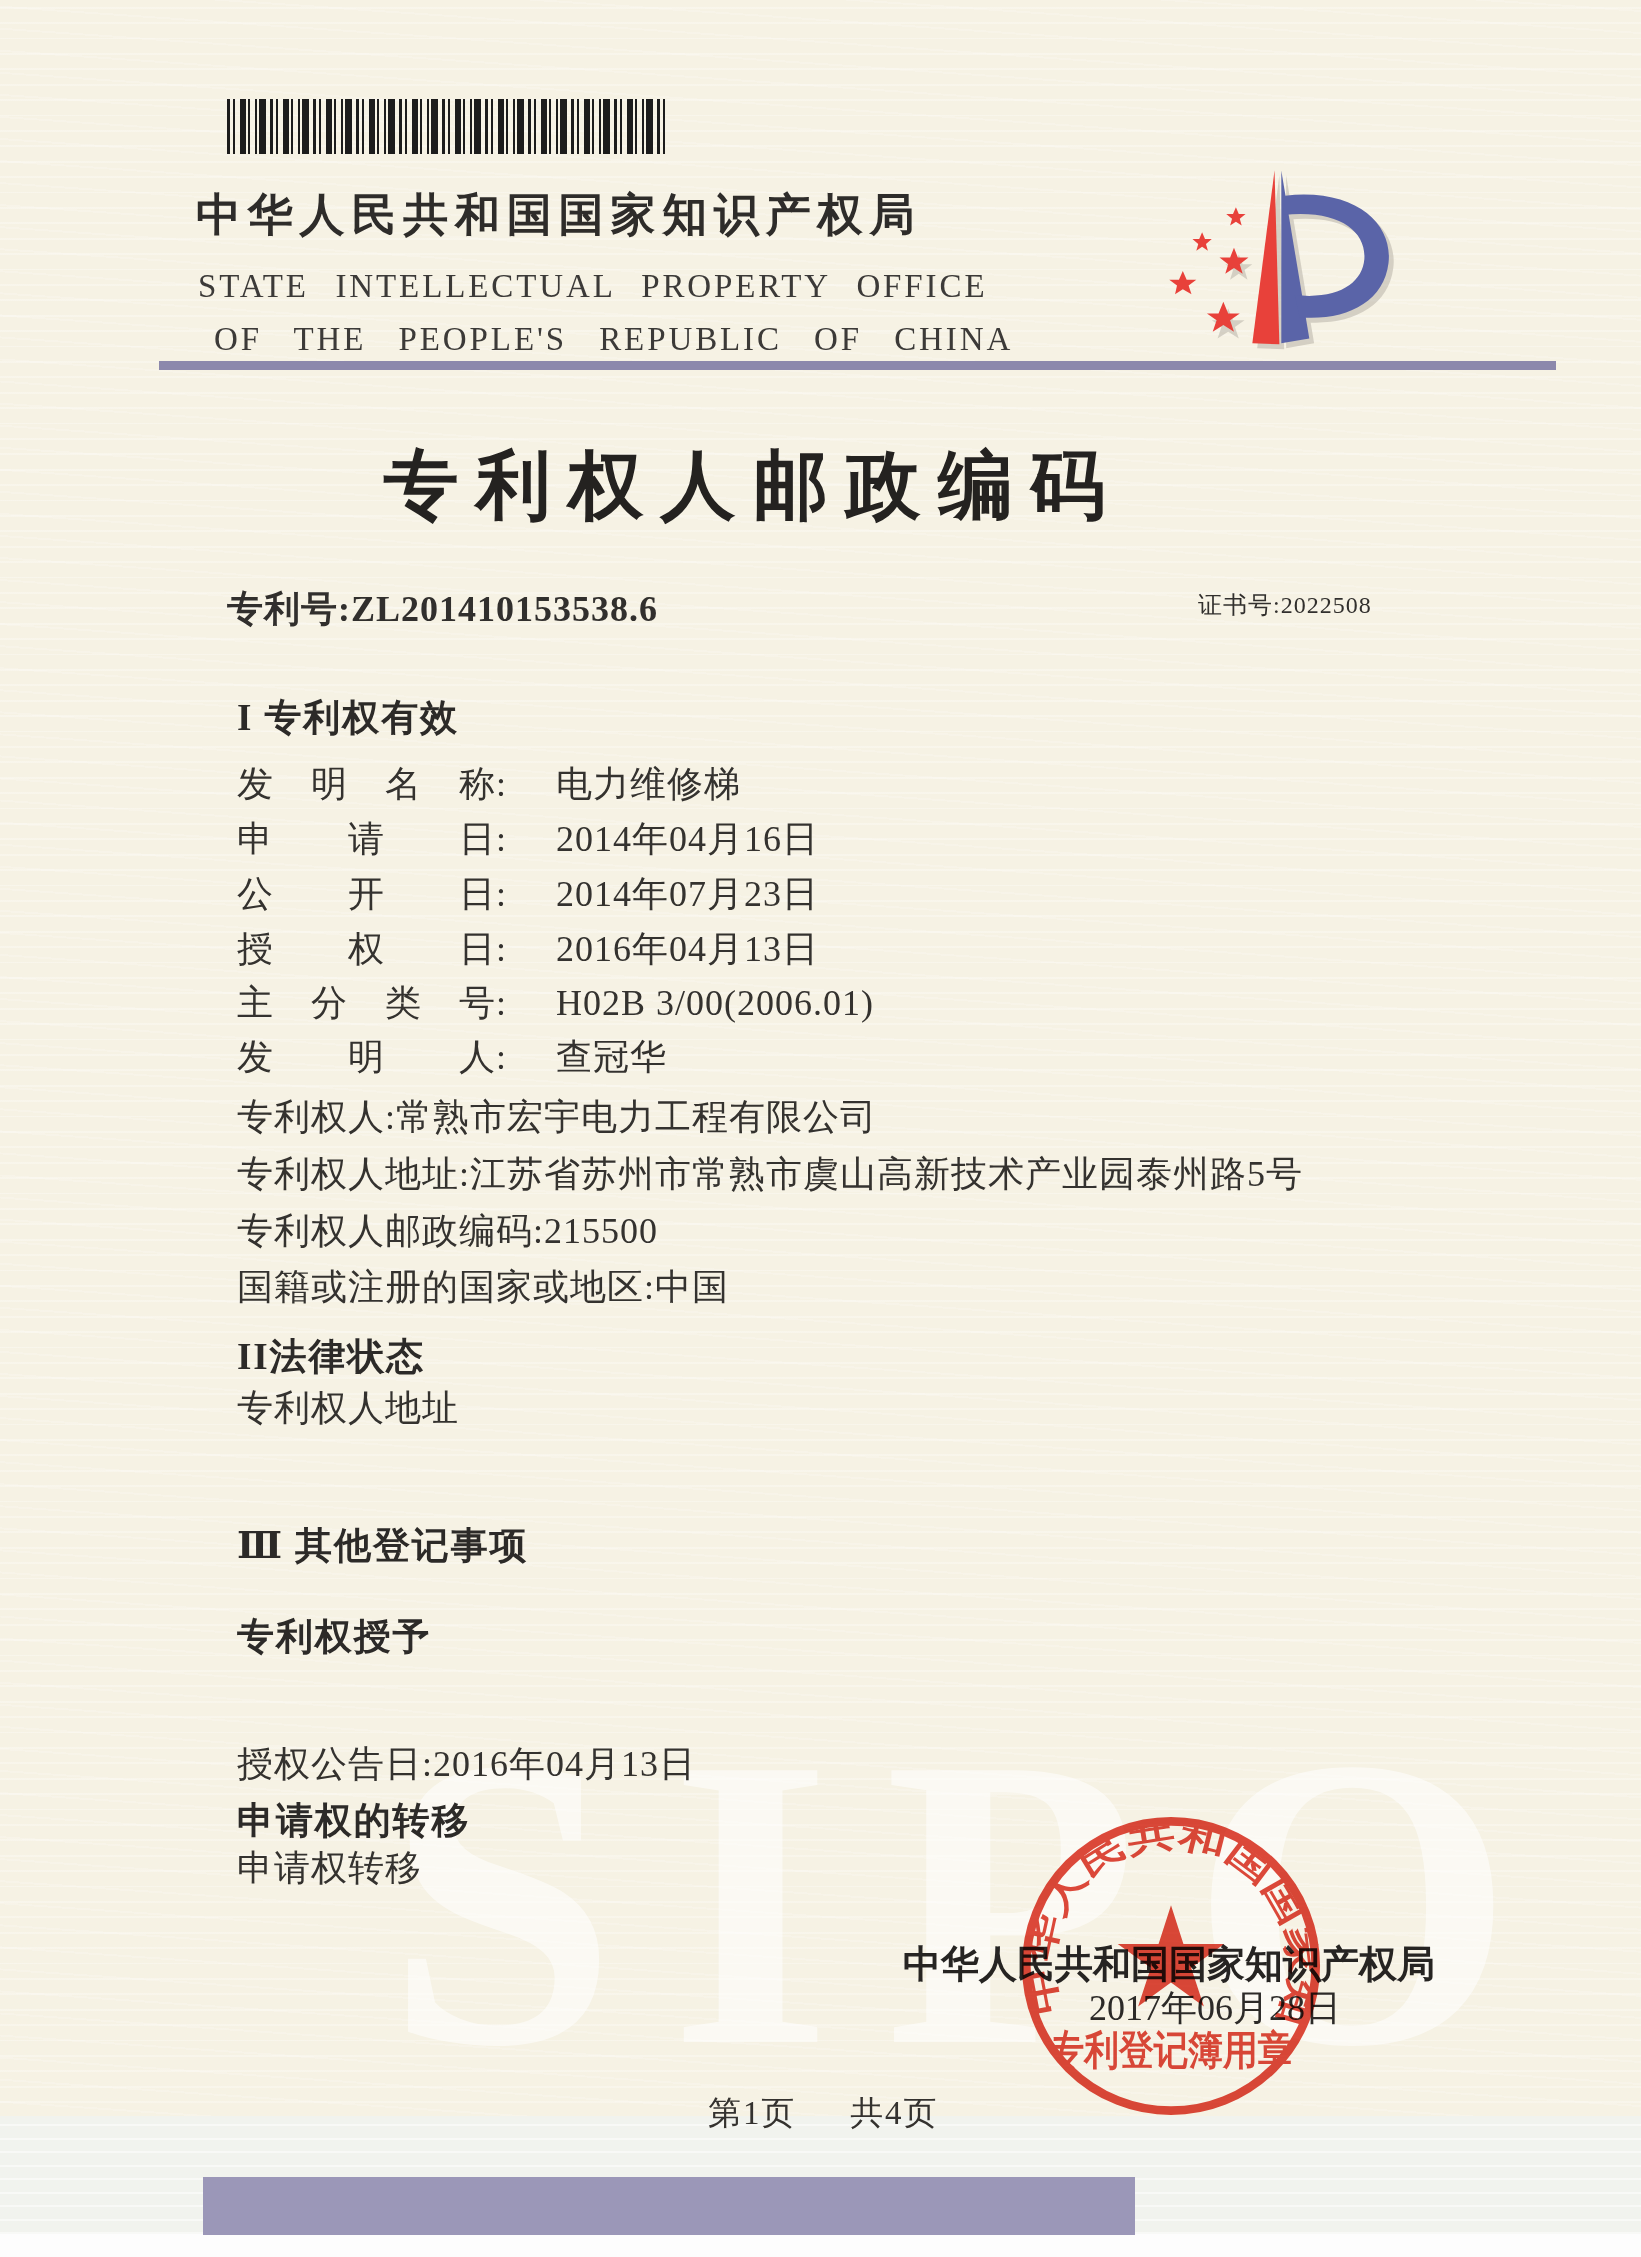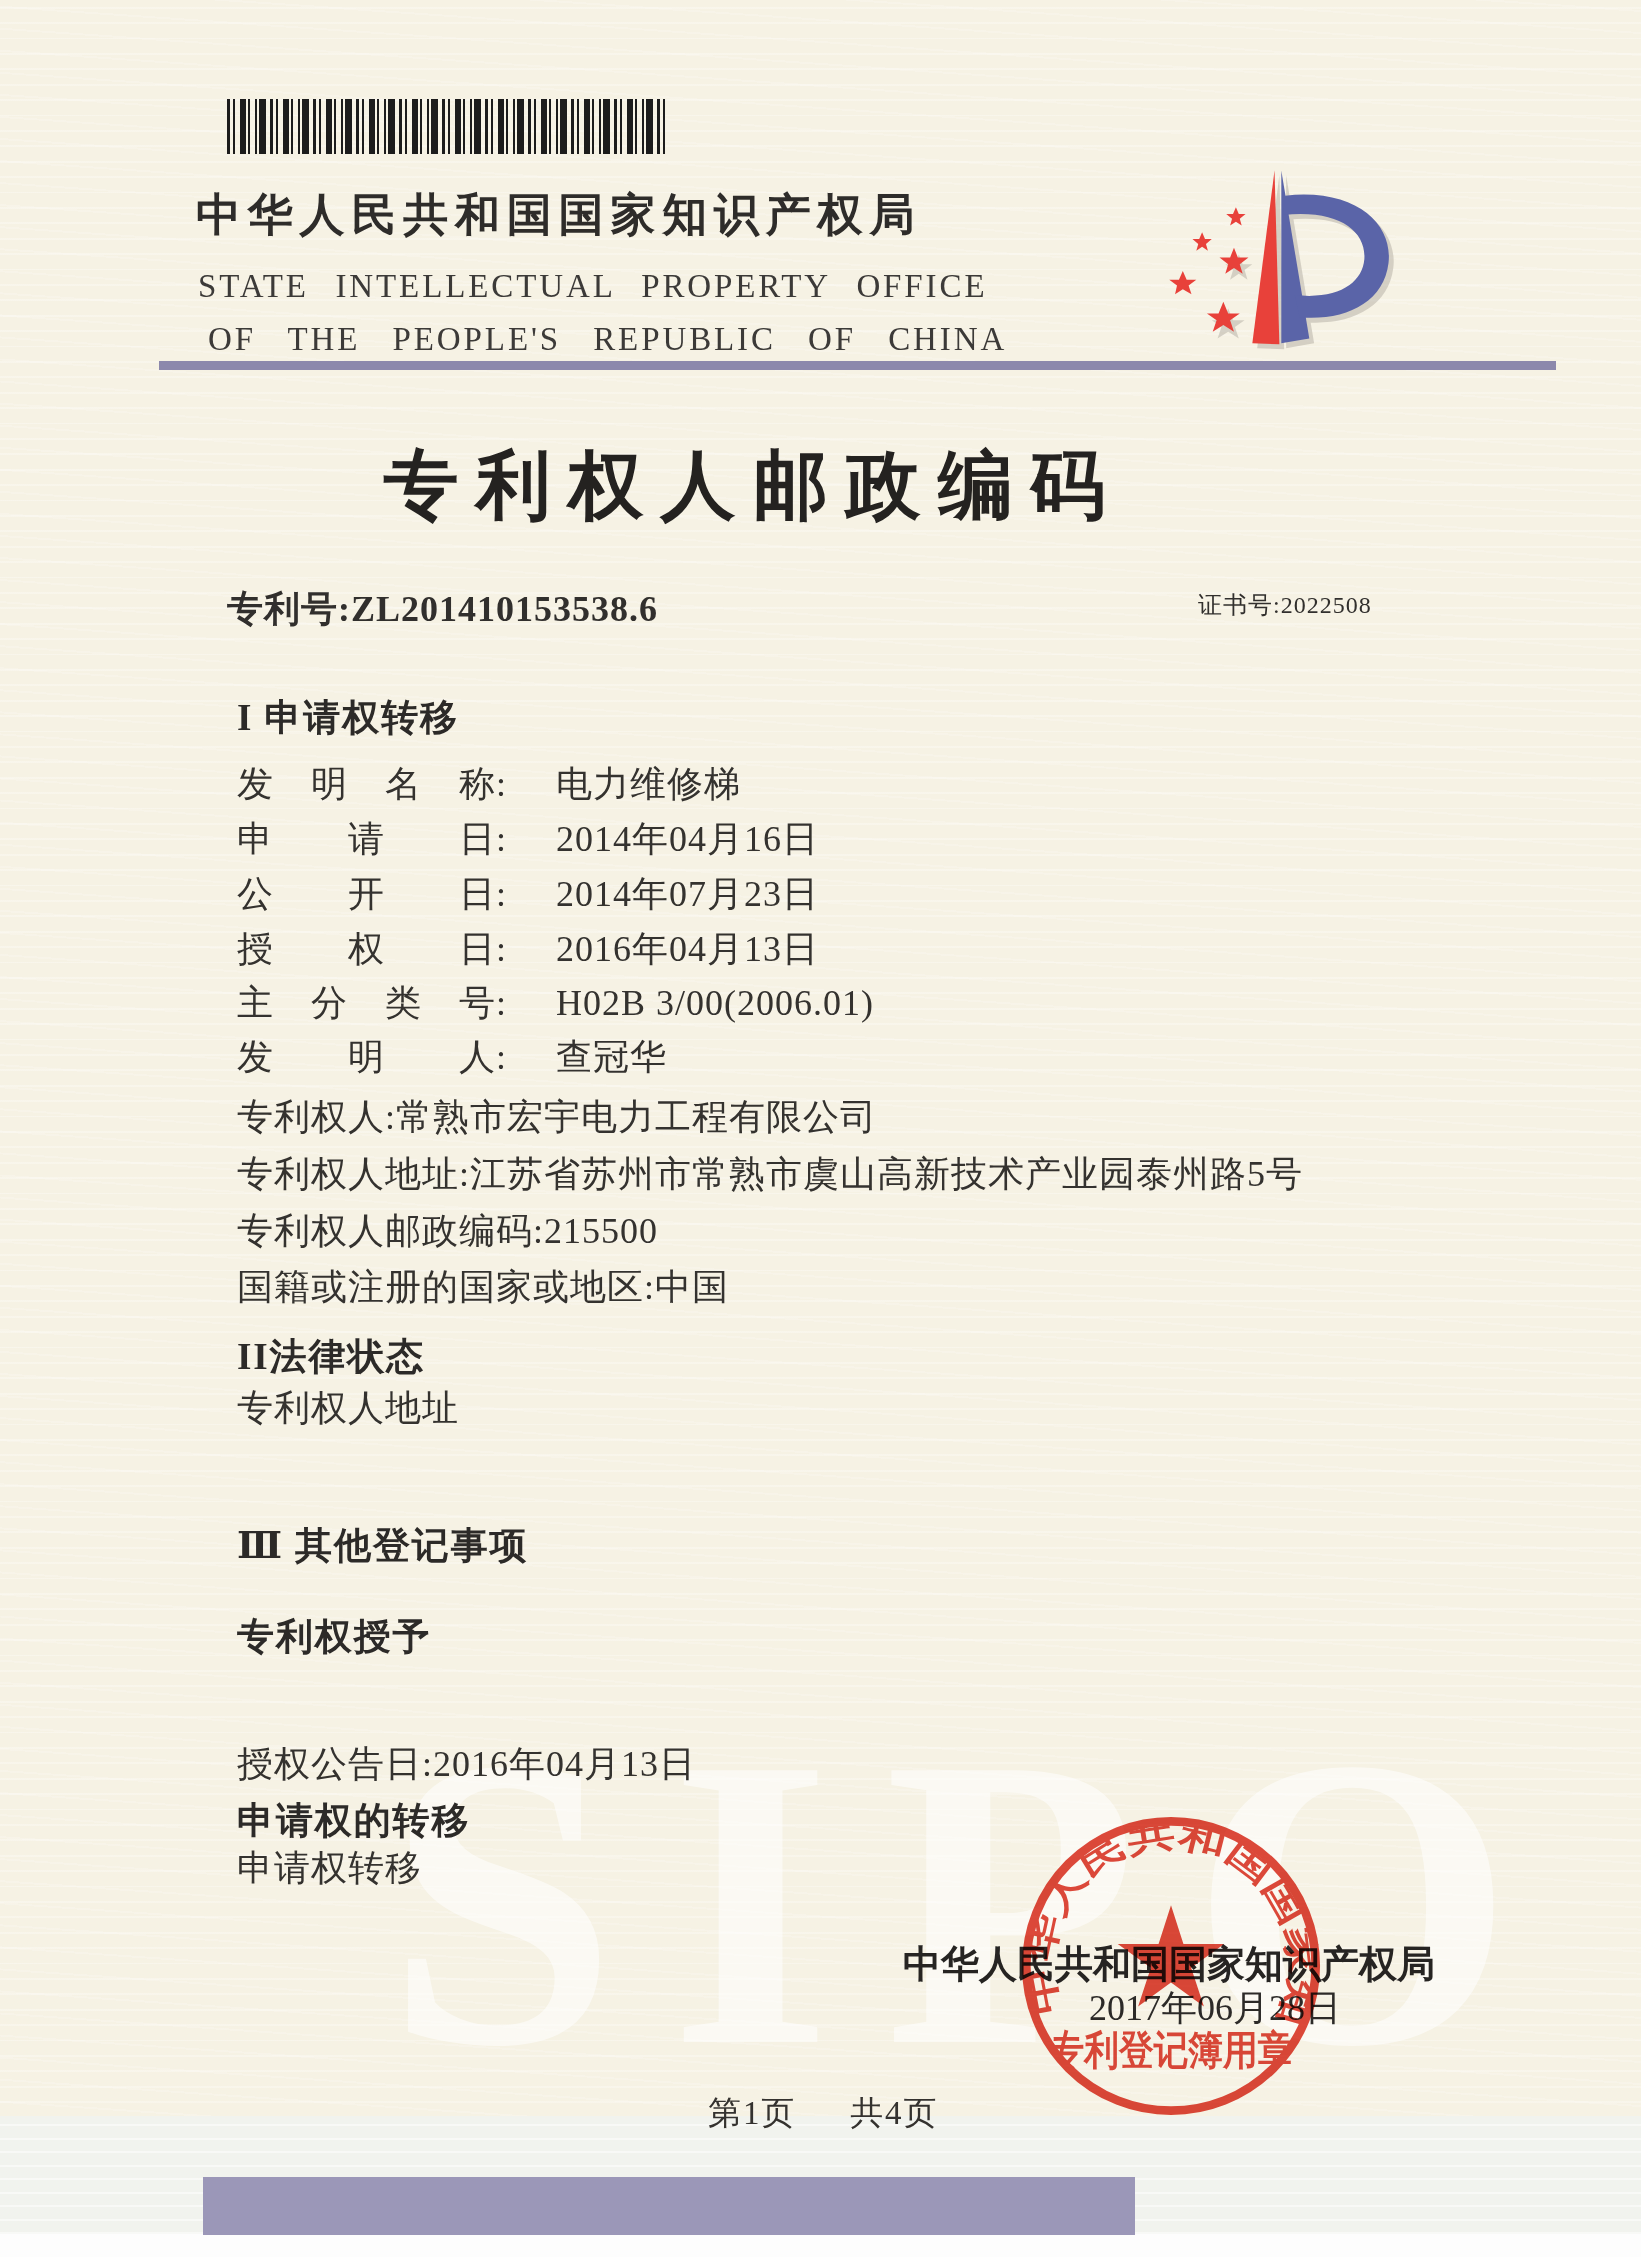--- a/index.html
+++ b/index.html
@@ -41,21 +41,21 @@
     position:absolute;left:196px;top:185px;
     font-size:45px;font-weight:bold;letter-spacing:6.8px;color:#2e2c2a;
     white-space:nowrap;
   }
   .agency-en1{
     position:absolute;left:198px;top:268px;
     font-size:33px;letter-spacing:2.9px;word-spacing:15.4px;color:#3c3a38;
     white-space:nowrap;font-weight:500;
   }
   .agency-en2{
-    position:absolute;left:208px;top:321px;
+    position:absolute;left:214px;top:321px;
     font-size:33px;letter-spacing:2.9px;word-spacing:21px;color:#3c3a38;
     white-space:nowrap;font-weight:500;
   }
   .divider{
     position:absolute;left:159px;top:361px;width:1397px;height:8.7px;
     background:#8c88ac;
   }
   .logo{position:absolute;left:1149px;top:153px;width:253px;height:205px;}
   .doc-title{
     position:absolute;left:0;top:436px;width:1506px;
@@ -148,21 +148,21 @@
       <polygon points="35,122 39,131 49,131 41,137 44,146 35,141 27,146 29,137 21,131 31,131"></polygon>
       <polygon points="77,154 82,166 94,166 84,173 88,185 77,178 66,185 70,173 60,166 72,166"></polygon>
     </g>
   </svg>
 
   <div class="doc-title">专利权人邮政编码</div>
 
   <div class="patent-no">专利号:ZL201410153538.6</div>
   <div class="cert-no">证书号:2022508</div>
 
-  <div class="h-sec" style="top:693px;">I 申请权转移</div>
+  <div class="h-sec" style="top:693px;">I 专利权有效</div>
 
   <div class="bib-row" style="top:760px;">
     <span class="bib-label">发　明　名　称:</span>
     <span class="bib-value">电力维修梯</span>
   </div>
   <div class="bib-row" style="top:815px;">
     <span class="bib-label">申　　请　　日:</span>
     <span class="bib-value">2014年04月16日</span>
   </div>
   <div class="bib-row" style="top:870px;">

